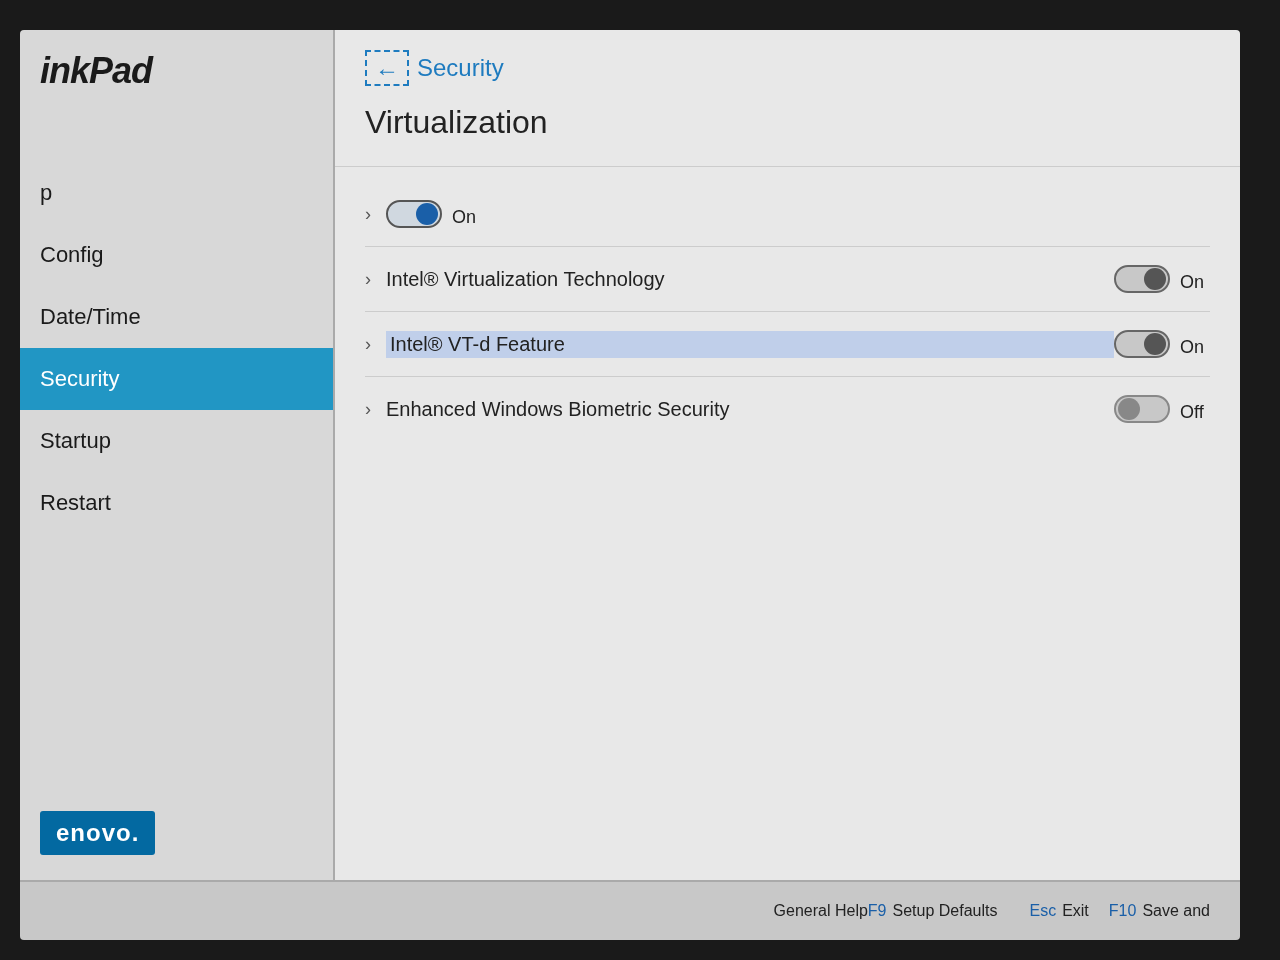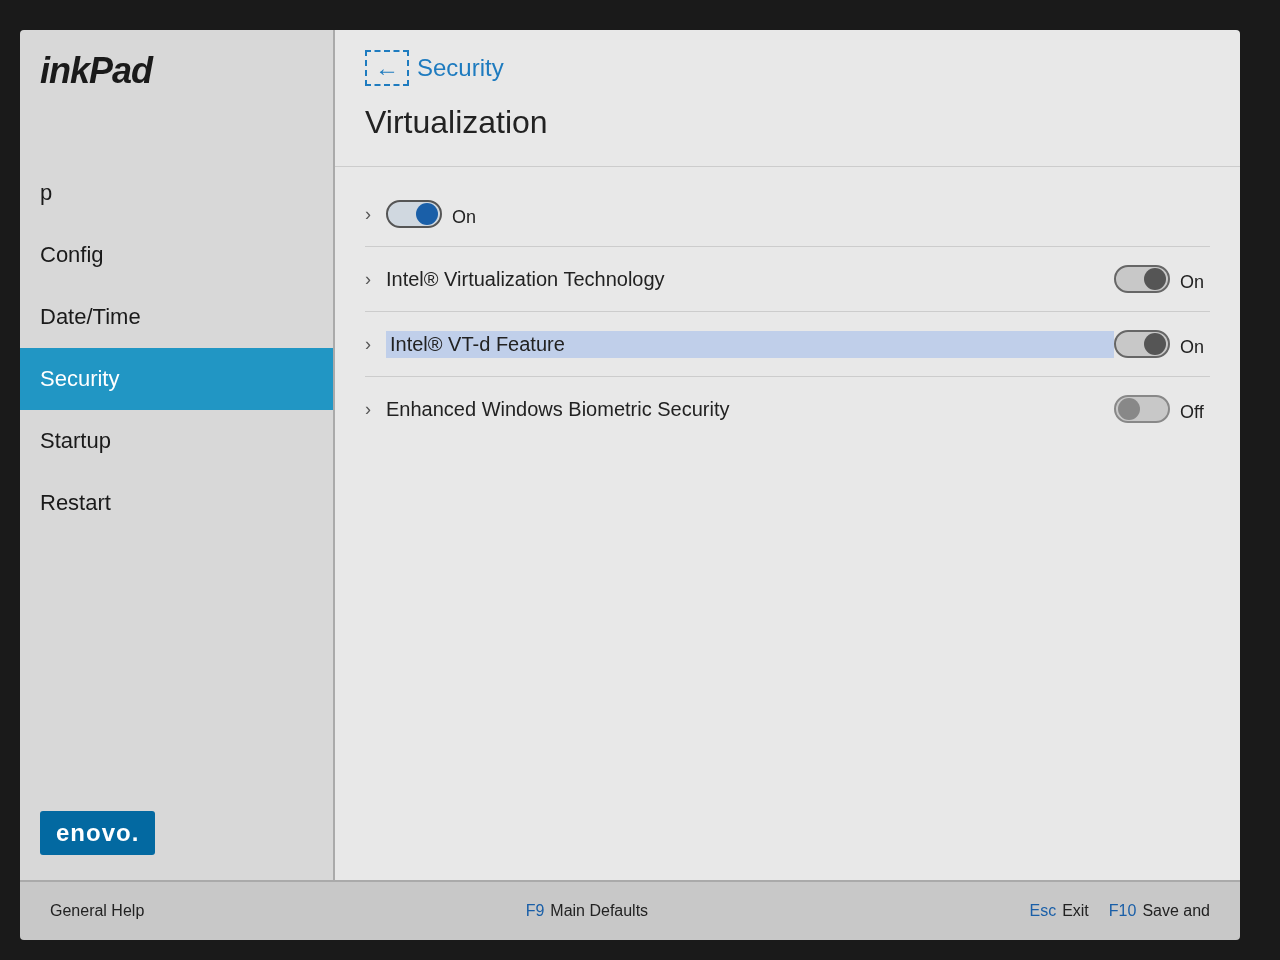--- a/index.html
+++ b/index.html
@@ -223,38 +223,39 @@
       color: #222;
       min-width: 30px;
     }
 
     
     .bottom-bar {
       height: 60px;
       background: #c8c8c8;
       display: flex;
       align-items: center;
-      justify-content: space-between;
+      justify-content: flex-end;
       padding: 0 30px;
       border-top: 2px solid #aaa;
     }
 
     .bottom-left {
       display: flex;
       gap: 40px;
     }
 
     .bottom-center {
       display: flex;
       gap: 20px;
     }
 
     .bottom-right {
       display: flex;
       gap: 20px;
+      margin-left: 32px;
     }
 
     .bottom-key {
       font-size: 16px;
       color: #1a5fa8;
       font-weight: 400;
     }
 
     .bottom-key-label {
       color: #222;
@@ -343,21 +344,21 @@
     </div>
   </div>
 
   <div class="bottom-bar">
     <div class="bottom-left">
       <span class="bottom-key-label">General Help</span>
     </div>
     <div class="bottom-center">
       <div class="key-pair">
         <span class="bottom-key">F9</span>
-        <span class="bottom-key-label">Main Defaults</span>
+        <span class="bottom-key-label">Setup Defaults</span>
       </div>
     </div>
     <div class="bottom-right">
       <div class="key-pair">
         <span class="bottom-key">Esc</span>
         <span class="bottom-key-label">Exit</span>
       </div>
       <div class="key-pair">
         <span class="bottom-key">F10</span>
         <span class="bottom-key-label">Save and</span>

